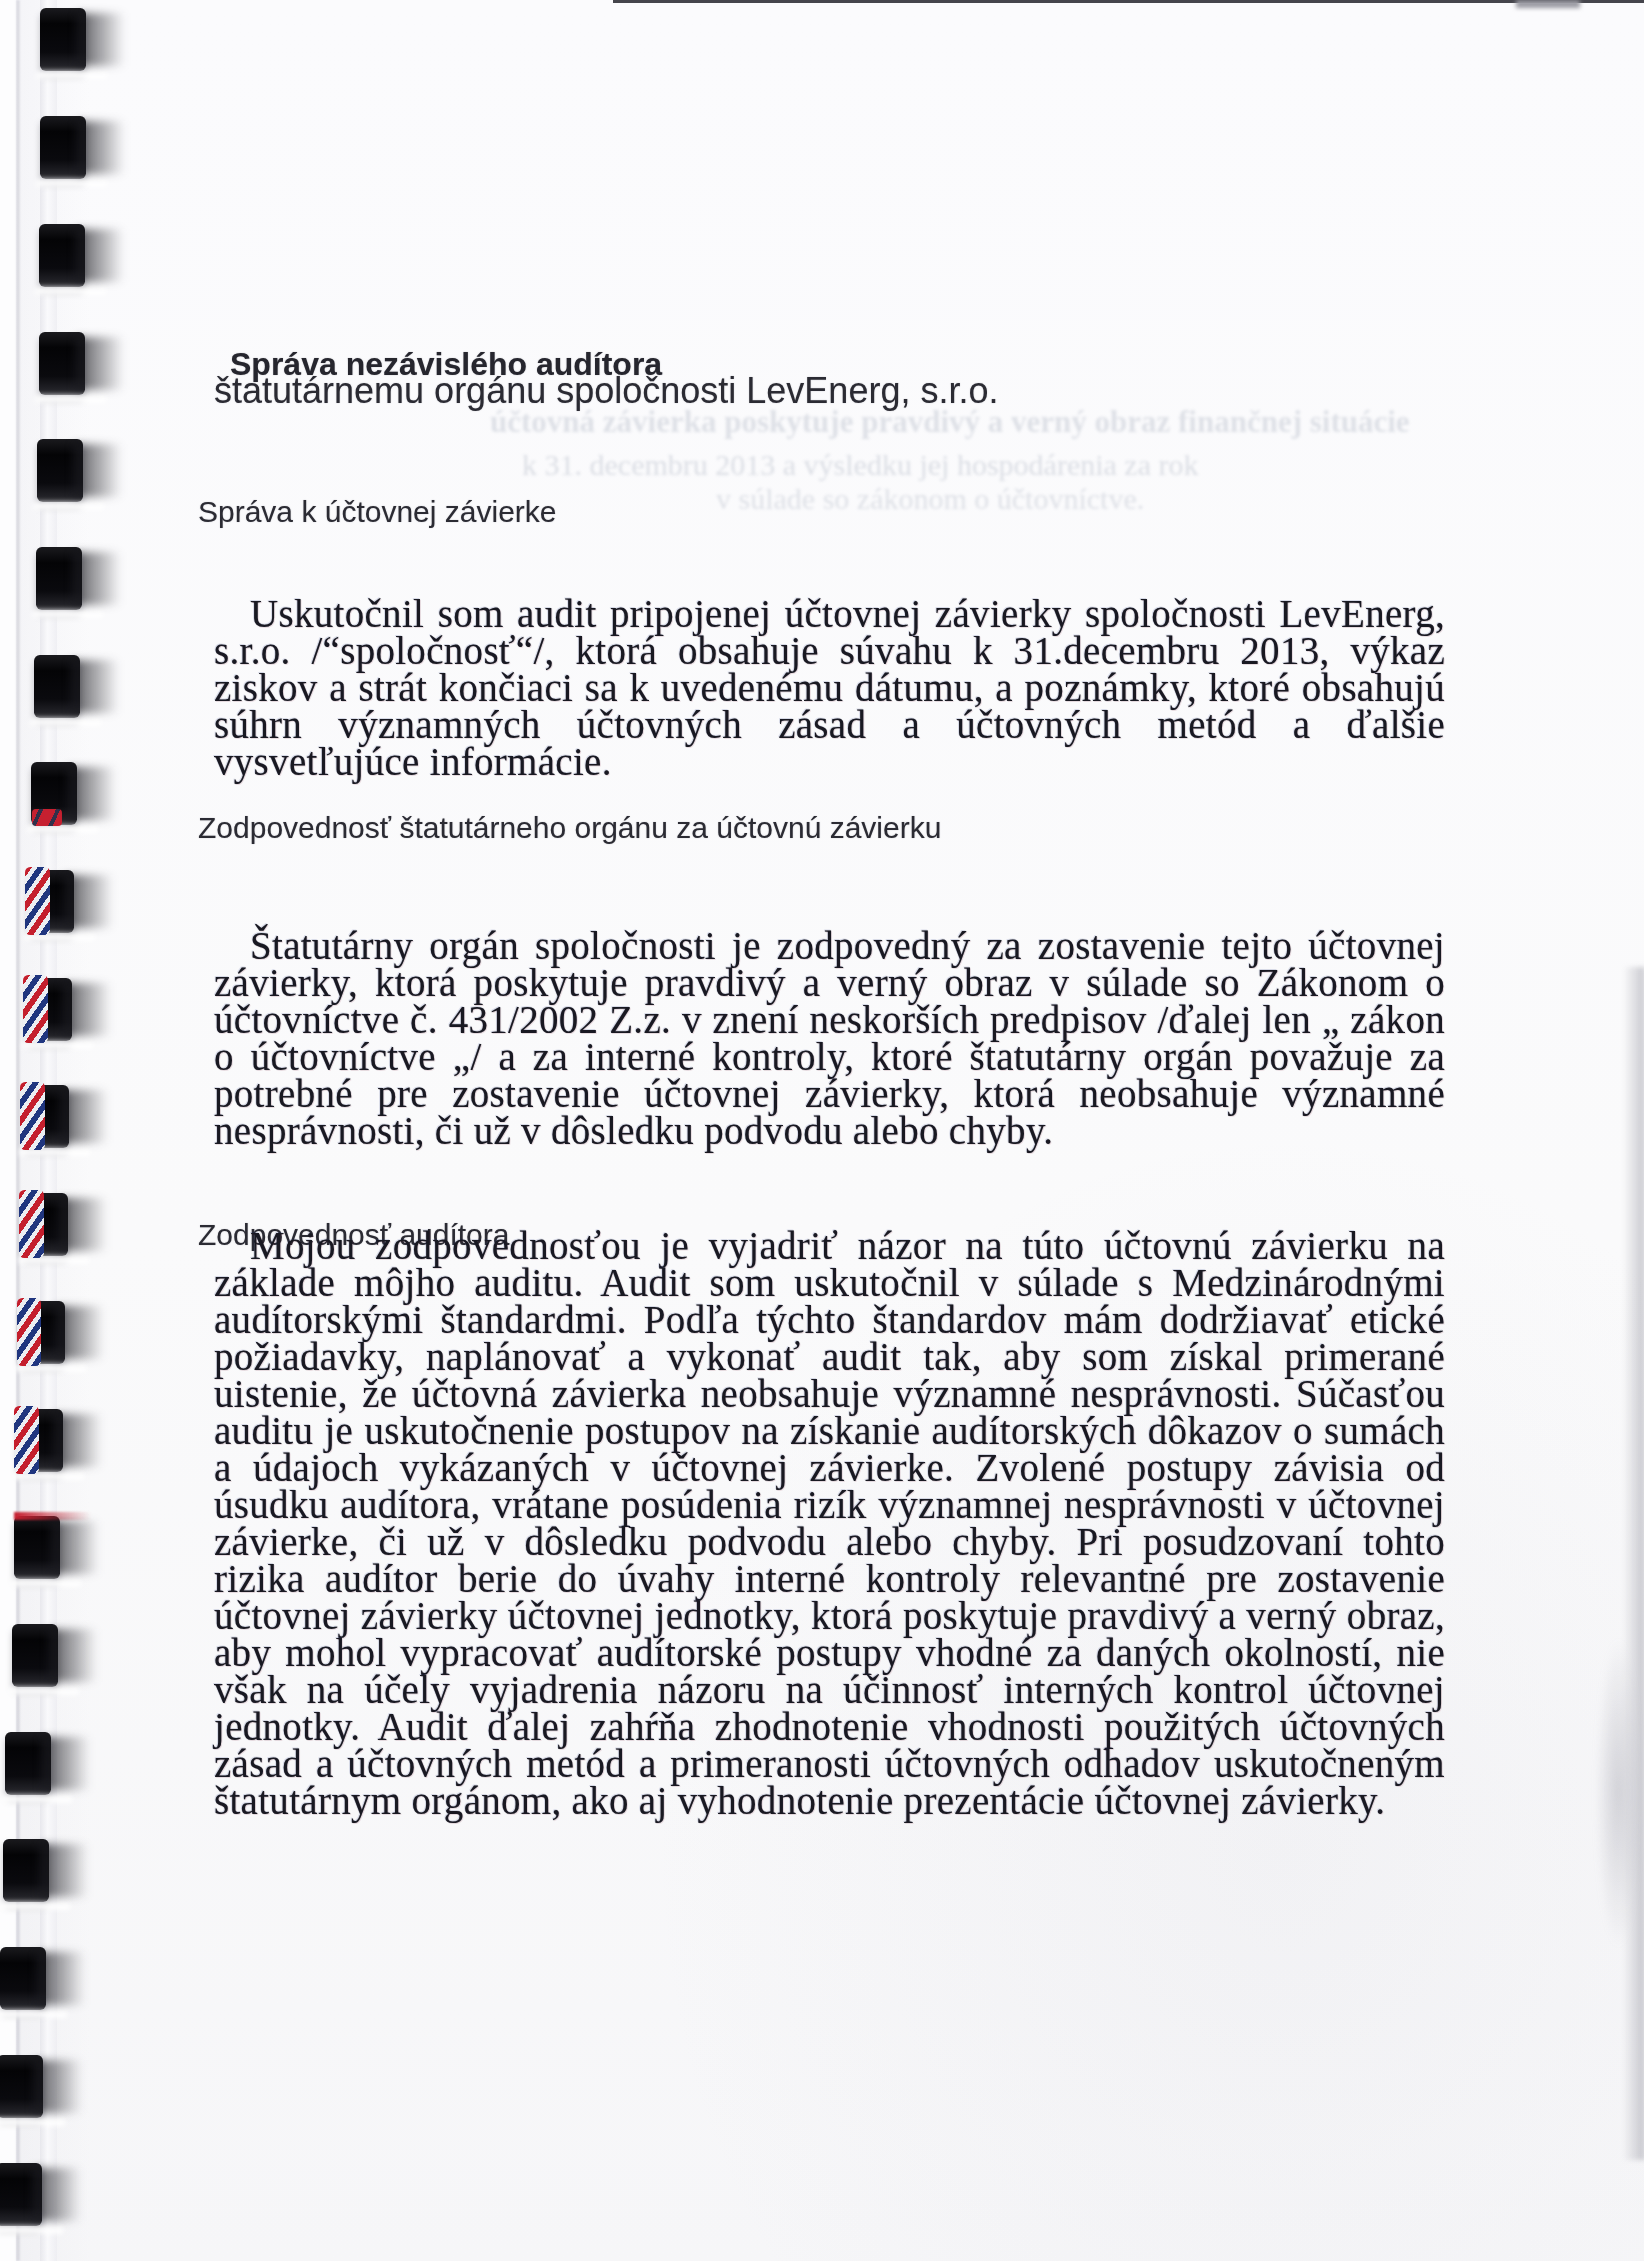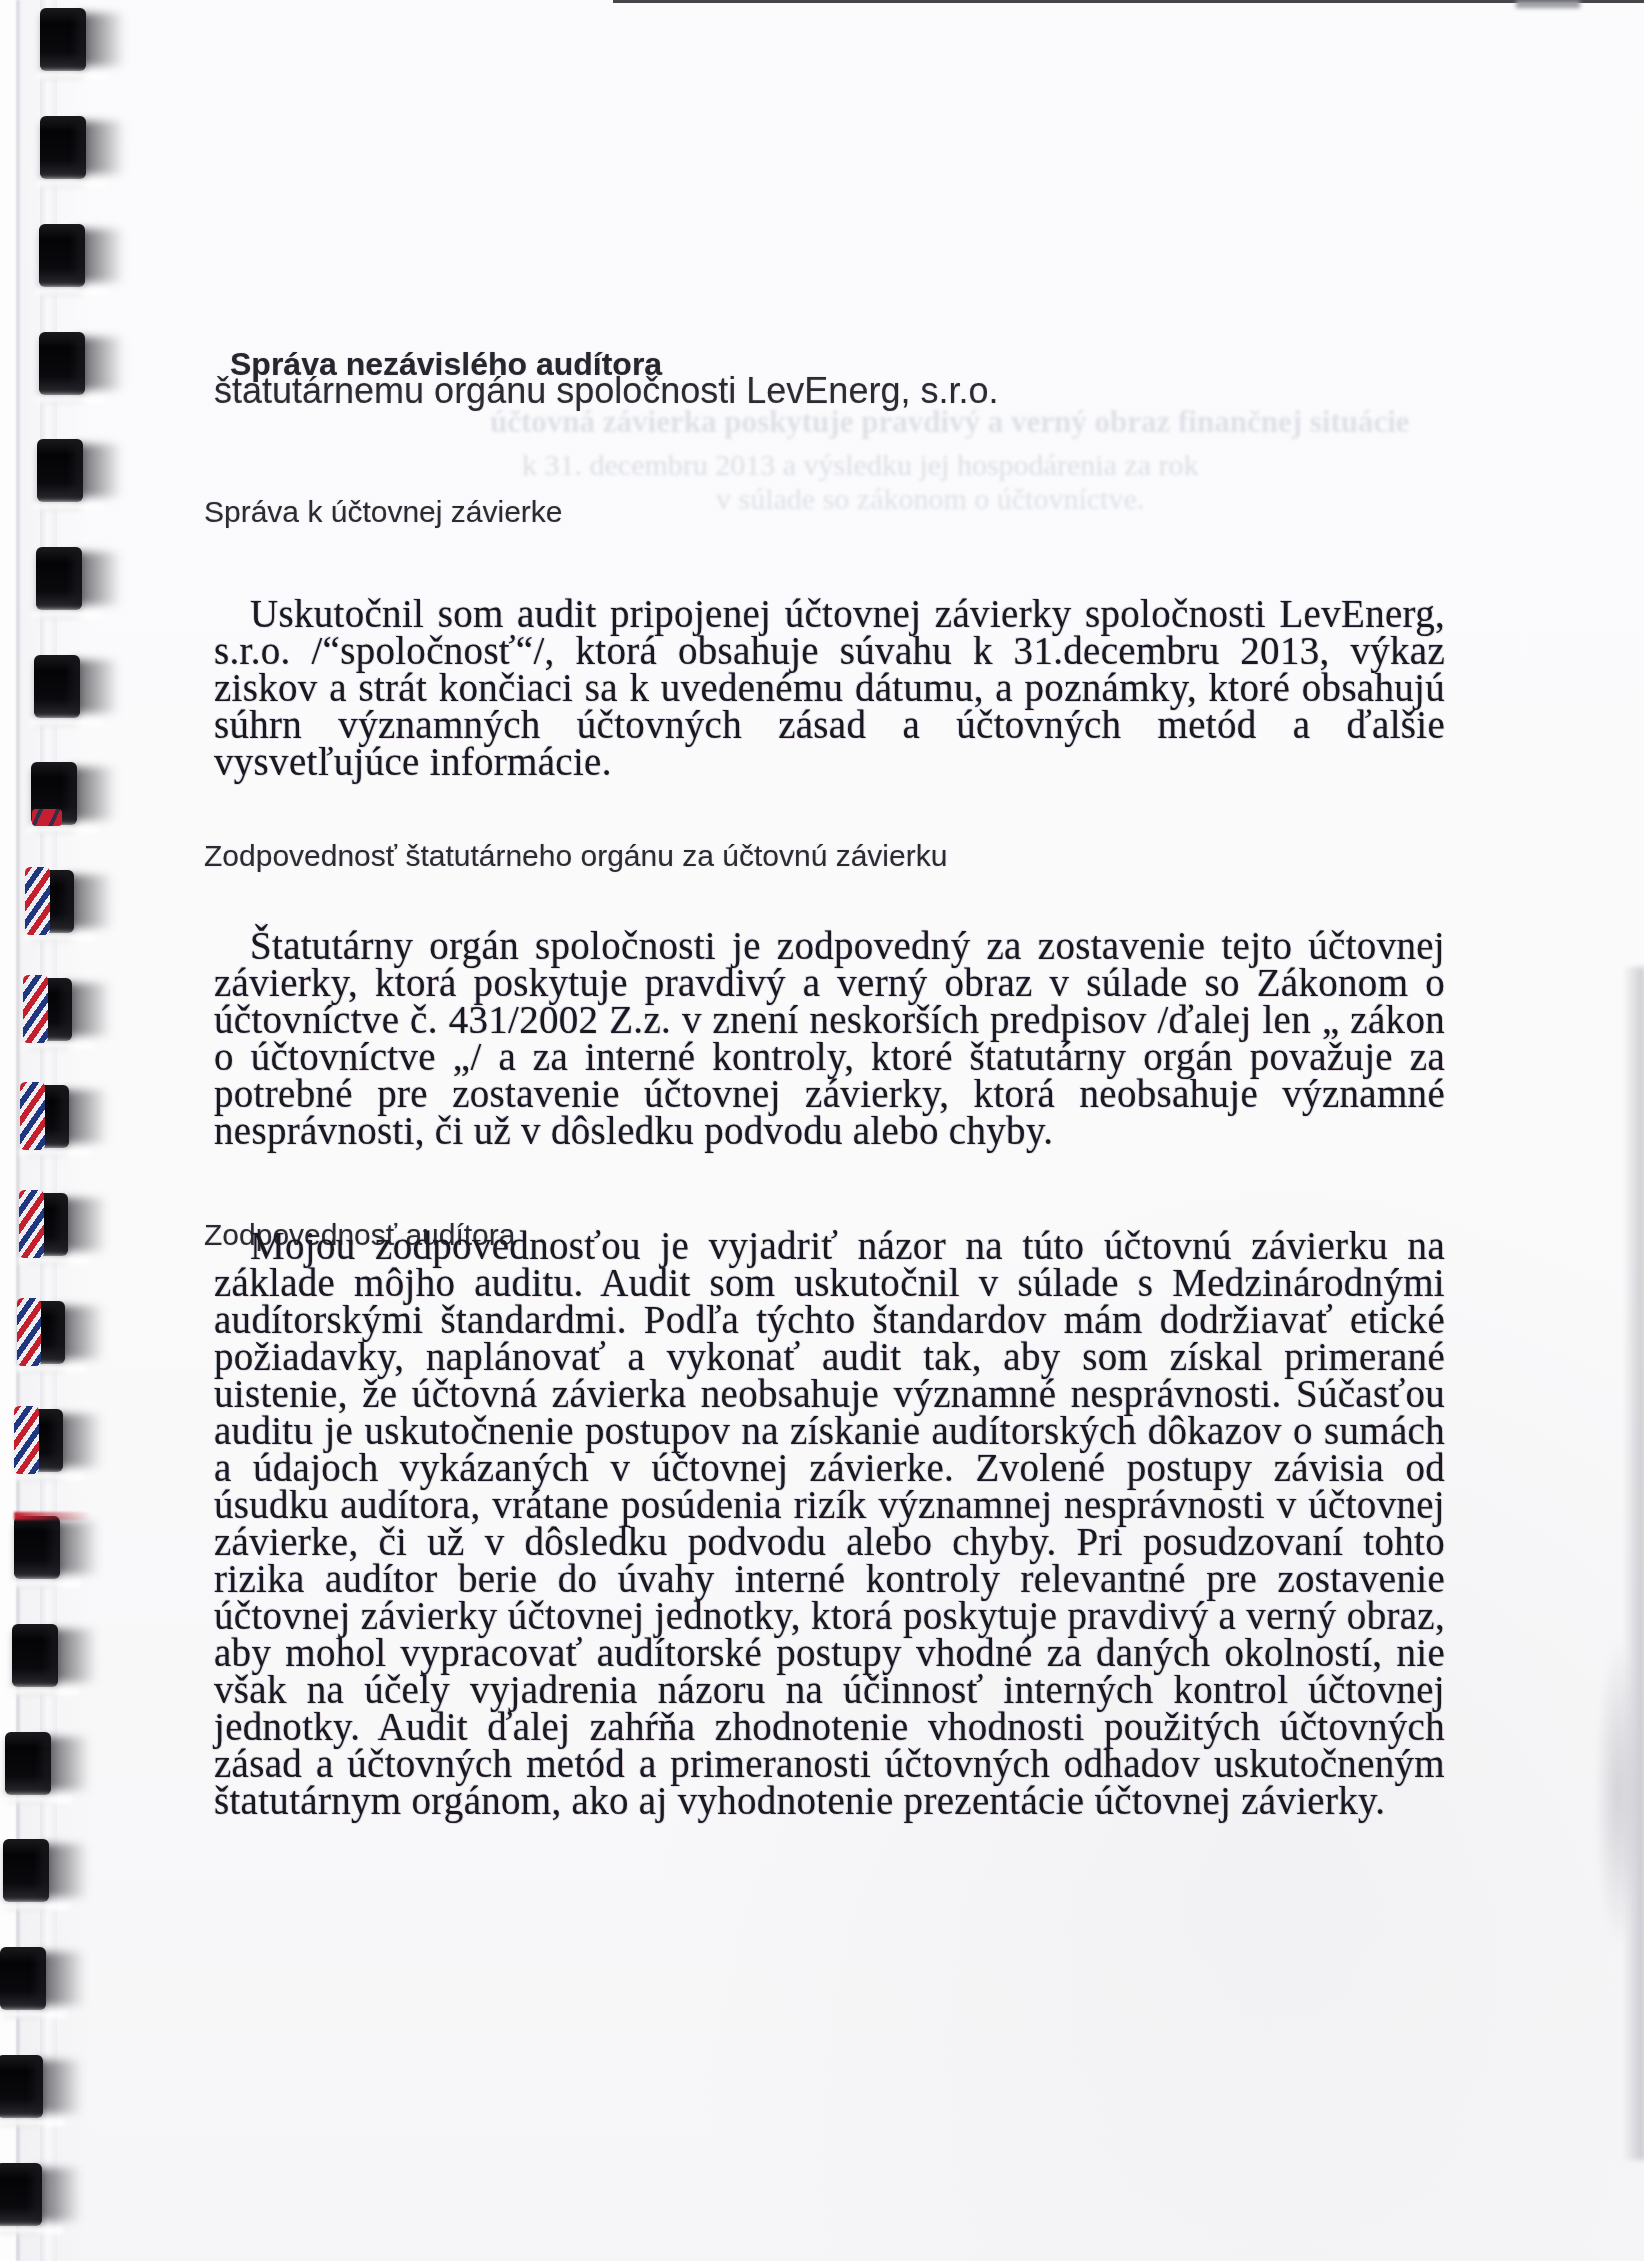--- a/index.html
+++ b/index.html
@@ -47,25 +47,25 @@
     filter:blur(0.6px);}
   .red-top{position:absolute;left:0px;top:-3.9px;width:77px;height:7.7px;
     background:linear-gradient(90deg,#c62030,rgba(198,32,48,0));filter:blur(1.3px);}
   
   .doc-title{position:absolute;left:214px;top:330px;width:1232px;margin:16px;
     font-family:"Liberation Sans",sans-serif;font-size:32px;font-weight:bold;color:#26262e;
     letter-spacing:0px;text-shadow:0 0 1.3px rgba(40,40,55,0.35);z-index:5;}
   .doc-subtitle{position:absolute;left:214px;top:370px;width:1232px;
     font-family:"Liberation Sans",sans-serif;font-size:36px;font-weight:normal;color:#2b2b33;
     text-shadow:0 0 1.3px rgba(40,40,55,0.3);z-index:5;}
-  .sec-heading{position:absolute;left:204px;width:1232px;
+  .sec-heading{position:absolute;left:198px;width:1232px;
     font-family:"Liberation Sans",sans-serif;font-size:30px;color:#2b2b33;
     text-shadow:0 0 1.3px rgba(40,40,55,0.3);z-index:5;}
   .s1{top:495px;}
-  .s2{top:811px;margin-top:28px;}
+  .s2{top:811px;}
   .s3{top:1188px;margin-top:30px;}
   .body-par{position:absolute;left:214px;width:1231px;margin:0;
     font-family:"Liberation Serif",serif;font-size:39px;line-height:37px;color:#191922;
     text-align:justify;text-indent:36px;letter-spacing:0.3px;
     text-shadow:0 0 1px rgba(20,20,35,0.4), 1px 0.6px 0 rgba(150,30,60,0.10), -1px -0.6px 0 rgba(30,60,150,0.12);
     z-index:5;}
   .p1{top:595px;}
   .p2{top:927px;}
   .p3{top:1227px;}
   .p4{top:1885px;}

